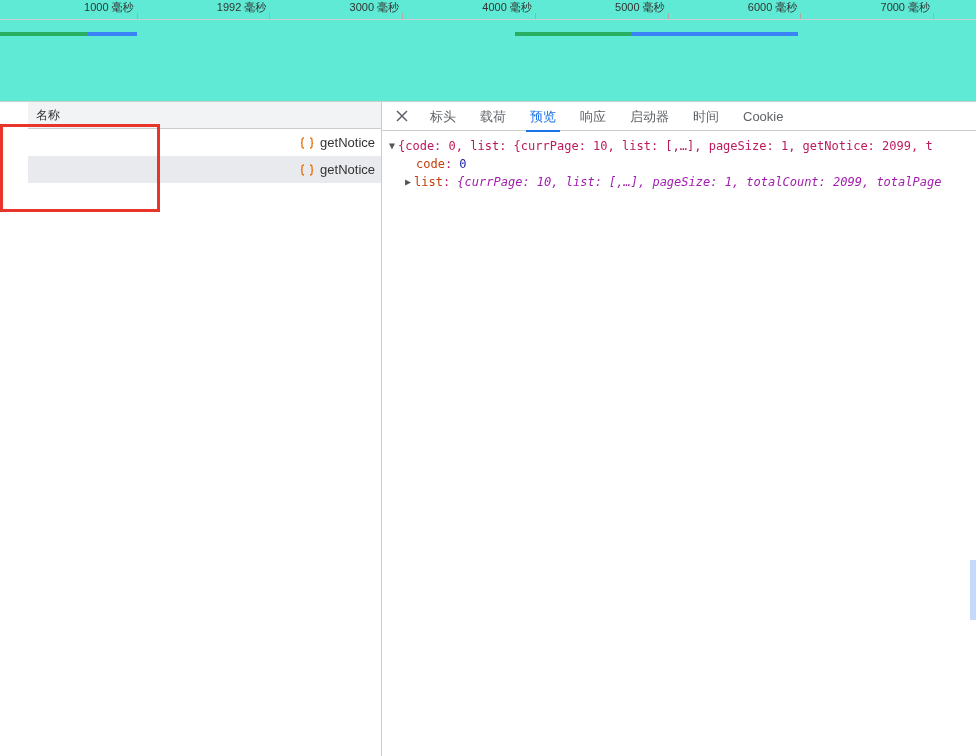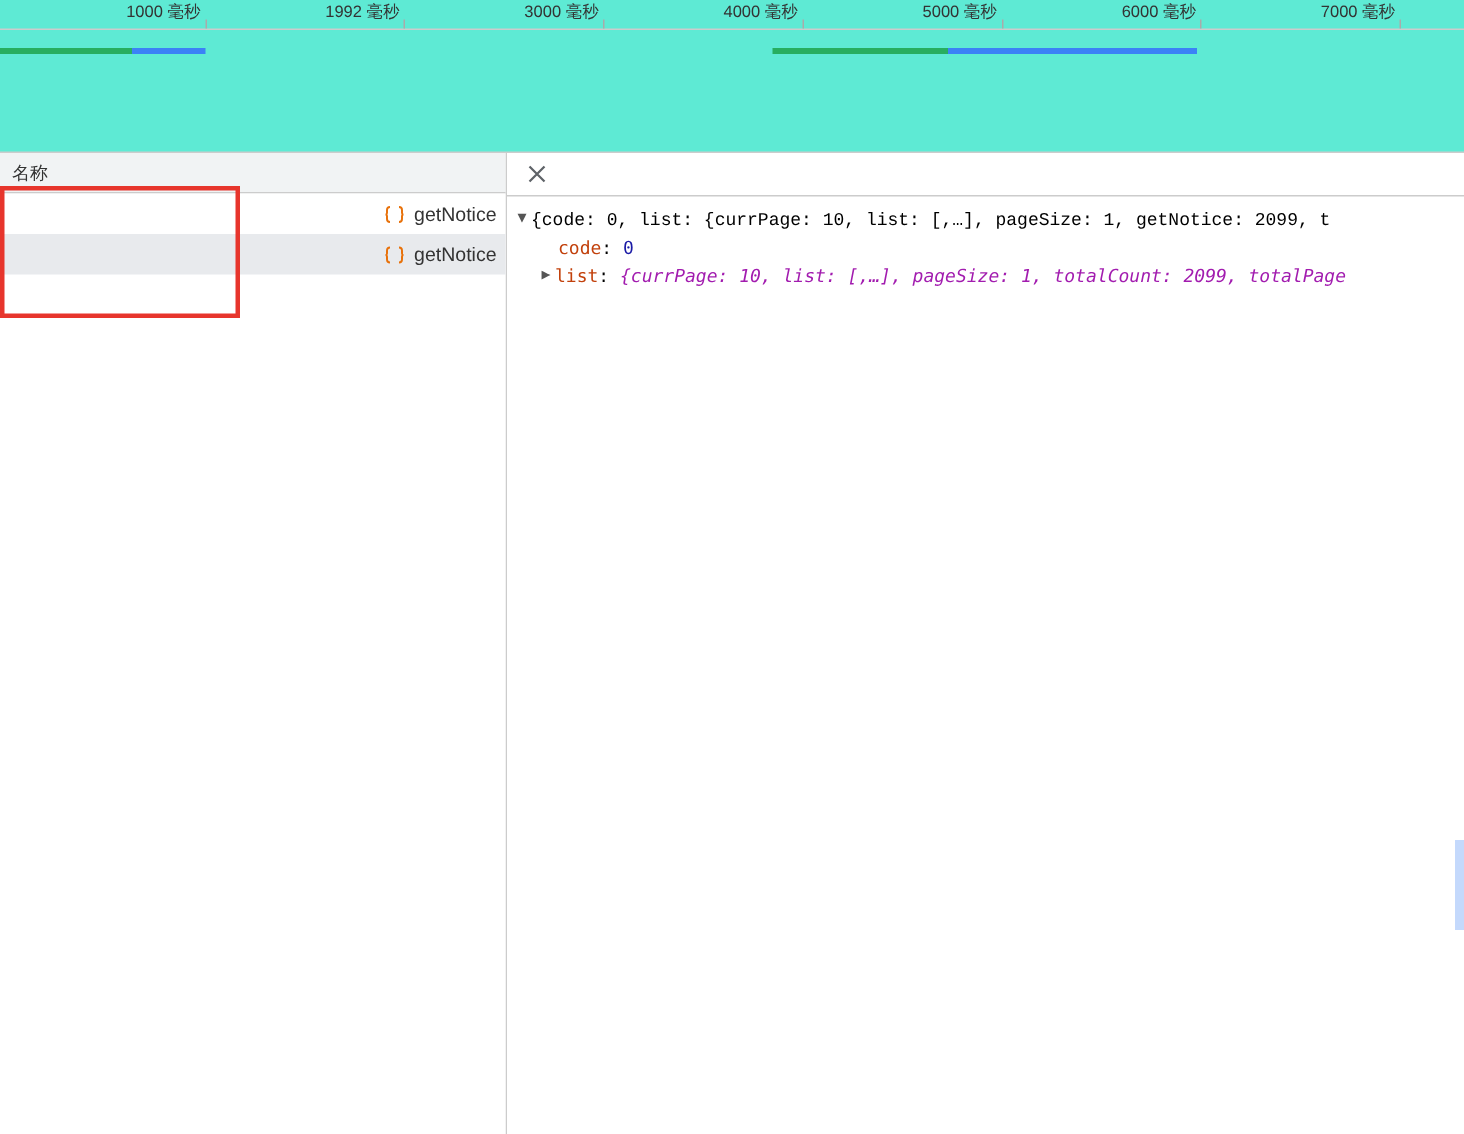--- a/index.html
+++ b/index.html
@@ -11,21 +11,21 @@
 .timeline-tick { position: absolute; top: 0; height: 100%; color: #333; font-size: 11px; }
 .timeline-tick .tick-line { position: absolute; top: 13px; left: 0; width: 1px; height: 6px; background: #aaa; }
 .timeline-tick .tick-label { position: absolute; top: 0; left: 0; transform: translateX(-100%); white-space: nowrap; padding-right: 3px; }
 .timeline-bars { position: relative; height: 82px; }
 .bar { position: absolute; height: 4px; border-radius: 0; }
 .bar.green { background: #27ae60; }
 .bar.blue { background: #3b82f6; }
 
 
 .split { display: flex; height: 654px; }
-.left-pane { width: 338px; border-right: 1px solid #ccc; display: flex; flex-direction: column; }
+.left-pane { width: 382px; border-right: 1px solid #ccc; display: flex; flex-direction: column; padding-left: 28px; }
 .right-pane { flex: 1; display: flex; flex-direction: column; overflow: hidden; }
 
 
 .left-header { height: 27px; line-height: 27px; padding: 0 8px; border-bottom: 1px solid #ccc; background: #f1f3f4; font-size: 12px; }
 .left-list { flex: 1; background: #fff; }
 .row { display: flex; align-items: center; height: 27px; padding: 0 6px; gap: 6px; cursor: pointer; justify-content: flex-end; }
 .row.selected { background: #e8eaed; }
 .row-icon { width: 14px; height: 14px; display: flex; align-items: center; justify-content: center; }
 .row-icon svg { width: 14px; height: 14px; }
 .row-text { font-size: 13px; color: #333; }
@@ -41,21 +41,21 @@
 .tab.active { color: #1a73e8; }
 .tab.active::after { content: ""; position: absolute; left: 8px; right: 8px; bottom: -1px; height: 2px; background: #1a73e8; }
 
 
 .preview { flex: 1; padding: 6px 4px; font-family: Consolas, Menlo, monospace; font-size: 12px; line-height: 18px; overflow: hidden; white-space: nowrap; }
 .tree-line { display: flex; align-items: flex-start; }
 .tree-arrow { width: 12px; display: inline-block; text-align: center; color: #555; cursor: pointer; user-select: none; font-size: 10px; }
 .tree-indent { display: inline-block; }
 .k-prop { color: #c2410c; }
 .k-num { color: #1a1aa6; }
-.k-punc { color: #000000; font-family: Liberation Mono, monospace; }
+.k-punc { color: #be185d; }
 .k-str { color: #a21caf; font-style: italic; }
 
 
 .scrollbar-hint { position: absolute; right: 0; top: 560px; width: 6px; height: 60px; background: #3b82f6; opacity: 0.3; }
 </style>
 </head>
 <body>
 
 <div class="timeline">
   <div class="timeline-ruler" id="ruler">
@@ -122,20 +122,29 @@
       </div>
   </div>
 
   <div class="right-pane">
     <div class="tab-bar">
       <div class="close-btn">
         <svg viewBox="0 0 12 12">
             <path d="M1 1 L11 11 M11 1 L1 11" stroke="#5f6368" stroke-width="1.5" fill="none"></path>
           </svg>
       </div>
+      <div id="tabs" style="display: flex;">
+          <div class="tab">标头</div>
+          <div class="tab">载荷</div>
+          <div class="tab active">预览</div>
+          <div class="tab">响应</div>
+          <div class="tab">启动器</div>
+          <div class="tab">时间</div>
+          <div class="tab">Cookie</div>
+        </div>
     </div>
     <div class="preview">
       <div class="tree-line">
         <span class="tree-arrow">▼</span>
         <span>
           <span class="k-punc">{code: </span><span class="k-punc">0</span><span class="k-punc">, list: {currPage: 10, list: [,…], pageSize: 1, getNotice: 2099, t</span>
         </span>
       </div>
       <div class="tree-line">
         <span class="tree-indent" style="width:30px"></span>

